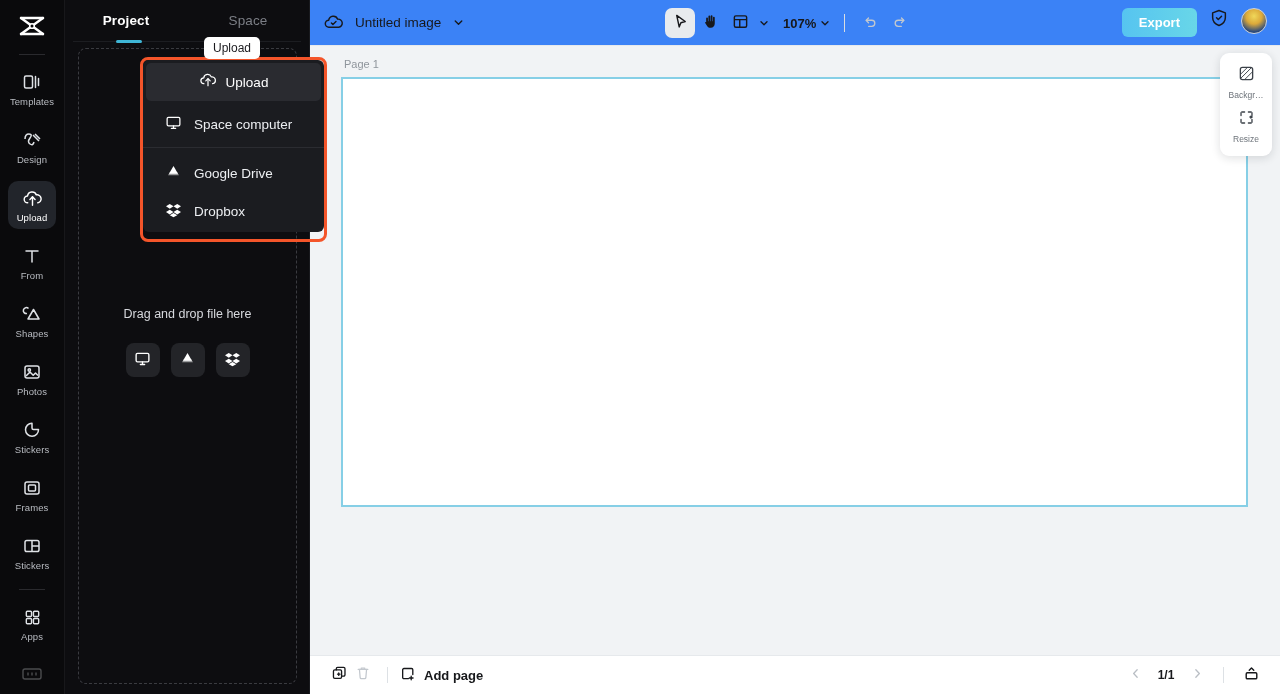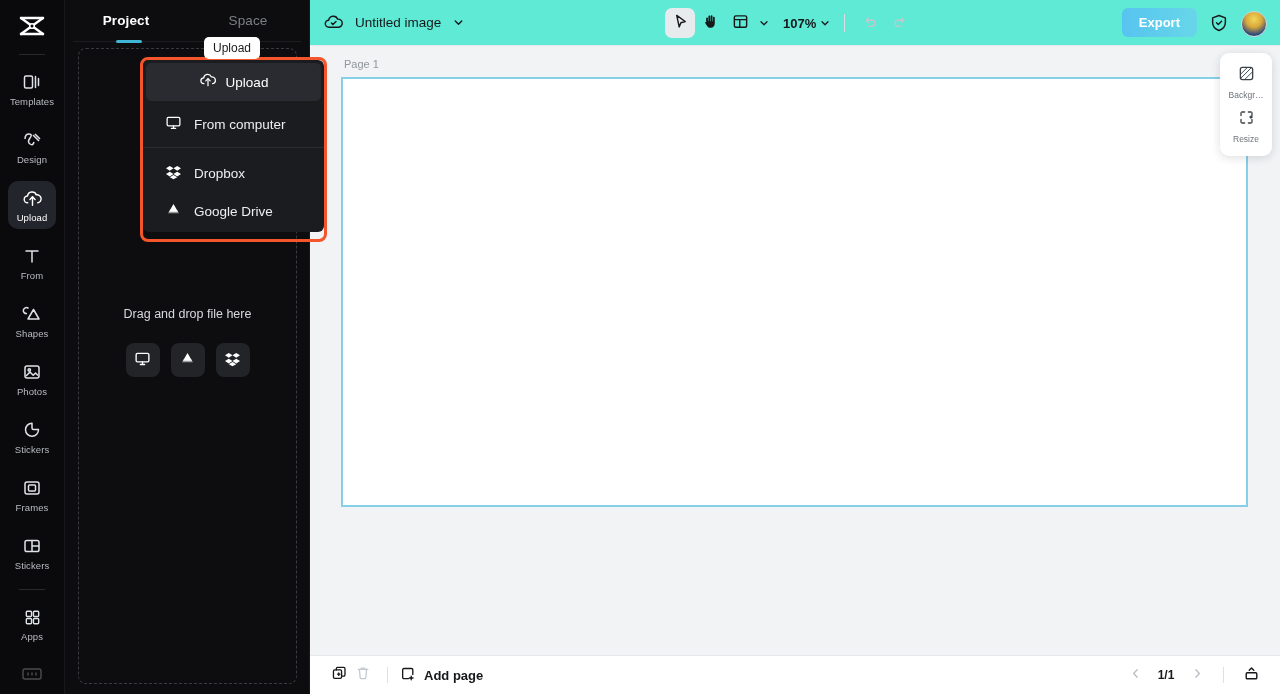--- a/index.html
+++ b/index.html
@@ -135,42 +135,42 @@
     cursor: pointer; z-index: 20;
   }
 
   
   .main {
     flex: 1; height: 694px; position: relative;
     display: flex; flex-direction: column;
     background: #f1f3f5;
   }
   .topbar {
-    height: 46px; background: #5eead4;
+    height: 46px; background: #3b82f6;
     display: flex; align-items: center;
     border-bottom: 1px solid #e6e9ec;
     padding: 0 13px; position: relative; z-index: 10;
   }
   .doc-cloud { margin-right: 11px; display: flex; align-items: center; }
   .doc-title { font-size: 13.5px; color: #17181b; font-weight: 500; }
   .doc-caret { margin-left: 11px; display: flex; align-items: center; cursor: pointer; }
   .tb-center {
     position: absolute; left: 355px; top: 0; height: 46px;
     display: flex; align-items: center; gap: 0;
   }
   .tb-btn {
     width: 30px; height: 30px; border-radius: 7px;
     display: flex; align-items: center; justify-content: center; cursor: pointer;
   }
   .tb-btn.sel { background: #e8ebee; }
   .tb-caret { width: 18px; height: 28px; display: flex; align-items: center; justify-content: center; cursor: pointer; }
   .zoom-val { font-size: 13px; font-weight: 600; color: #17181b; margin-left: 10px; cursor: pointer; }
   .tb-vsep { width: 1px; height: 18px; background: #d9dde1; margin: 0 10px; }
   .tb-right {
-    margin-left: auto; display: flex; align-items: flex-end; gap: 12px;
+    margin-left: auto; display: flex; align-items: flex-start; gap: 12px;
   }
   .export-btn {
     height: 29px; padding: 0 17px; border-radius: 6px;
     background: linear-gradient(90deg,#56c4f0 0%,#68d6e8 100%);
     color: #ffffff; font-size: 13px; font-weight: 600;
     display: flex; align-items: center; justify-content: center; cursor: pointer;
     border: none;
   }
   .avatar {
     width: 26px; height: 26px; border-radius: 50%;
@@ -412,47 +412,47 @@
       </div>
 
       <div class="um-group">
         <div class="um-item">
           <span>
             <svg width="17" height="17" viewBox="0 0 20 20" fill="none" stroke="#ffffff" stroke-width="1.5" stroke-linejoin="round">
               <rect x="2.5" y="4" width="15" height="10" rx="1.6"></rect>
               <path d="M7.5 17h5M10 14v3" stroke-linecap="round"></path>
             </svg>
           </span>
-          <span>From computer</span>
+          <span>Space computer</span>
         </div>
       </div>
 
       <div class="um-hr"></div>
 
       <div class="um-group">
+        <div class="um-item">
+          <span>
+            <svg width="17" height="17" viewBox="0 0 20 20" fill="#ffffff">
+              <path d="M10 3.4 L15.3 12.6 H4.7 Z"></path>
+              <path d="M3.6 14.3 L5.8 10.6 H14.2 L16.4 14.3 Z" opacity=".55"></path>
+            </svg>
+          </span>
+          <span>Google Drive</span>
+        </div>
         <div class="um-item">
           <span>
             <svg width="17" height="17" viewBox="0 0 20 20" fill="#ffffff">
               <path d="M5.6 3.4 L10 6.2 L5.6 9 L1.2 6.2z"></path>
               <path d="M14.4 3.4 L18.8 6.2 L14.4 9 L10 6.2z"></path>
               <path d="M5.6 10.2 L10 13 L5.6 15.8 L1.2 13z"></path>
               <path d="M14.4 10.2 L18.8 13 L14.4 15.8 L10 13z"></path>
               <path d="M10 14.1 L14.4 16.9 L10 19 L5.6 16.9z"></path>
             </svg>
           </span>
           <span>Dropbox</span>
-        </div>
-        <div class="um-item">
-          <span>
-            <svg width="17" height="17" viewBox="0 0 20 20" fill="#ffffff">
-              <path d="M10 3.4 L15.3 12.6 H4.7 Z"></path>
-              <path d="M3.6 14.3 L5.8 10.6 H14.2 L16.4 14.3 Z" opacity=".55"></path>
-            </svg>
-          </span>
-          <span>Google Drive</span>
         </div>
       </div>
     </div>
 
     <div class="highlight-box"></div>
 
     <div class="tooltip">Upload</div>
   </div>
 
   <div class="main">

